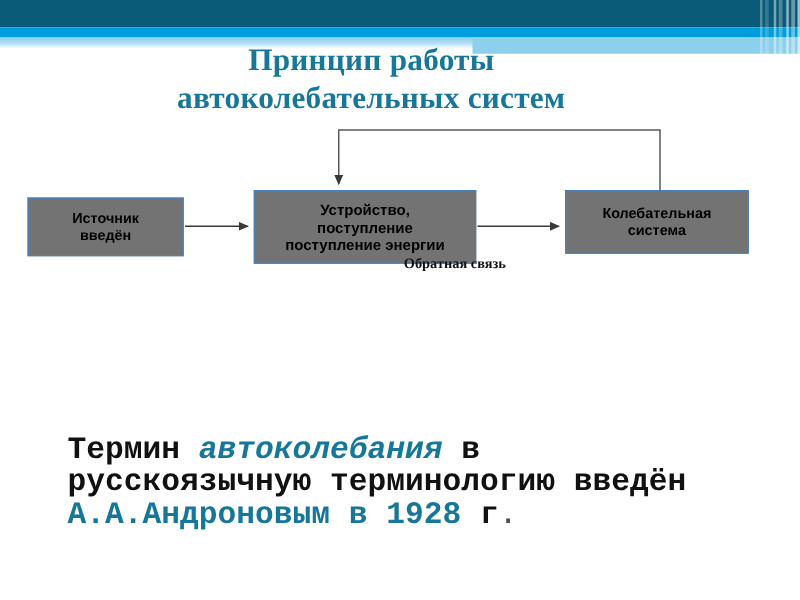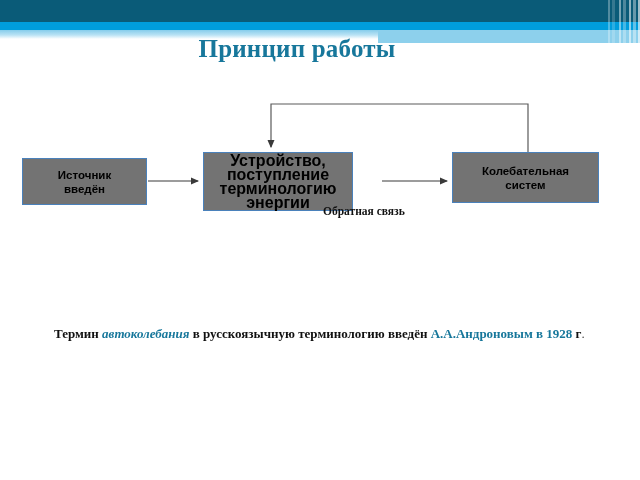--- a/index.html
+++ b/index.html
@@ -105,21 +105,21 @@
     align-items: center;
     justify-content: center;
     text-align: center;
     color: #000000;
     font-family: "Liberation Sans", sans-serif;
     font-weight: bold;
     font-size: 11.5px;
     line-height: 14px;
   }
   #node-source   { left: 22px;  top: 62px; width: 125px; height: 47px; }
-  #node-regulator{ left: 203px; top: 56px; width: 150px; height: 59px; font-size: 16px; }
+  #node-regulator{ left: 203px; top: 56px; width: 178px; height: 59px; font-size: 12px; }
   #node-oscill   { left: 452px; top: 56px; width: 147px; height: 51px; }
   #node-regulator .node-text { width: 190px; }
 
   
   #connectors {
     position: absolute;
     left: 0; top: 0;
     width: 640px;
     height: 125px;
     overflow: visible;
@@ -131,25 +131,25 @@
     font-family: Liberation Serif, serif;
     font-weight: bold;
     font-size: 11.5px;
     color: #111111;
     white-space: nowrap;
   }
 
   
   #body-text {
     position: absolute;
-    left: 54px; top: 308px;
+    left: 54px; top: 322px;
     width: 540px;
-    font-family: Liberation Serif, serif;
-    font-weight: bold;
-    font-size: 13px;
+    font-family: Liberation Mono, monospace;
+    font-weight: bold;
+    font-size: 25px;
     line-height: 26px;
     color: #111111;
   }
   #body-text .accent { color: #17779b; }
   #body-text .term-italic {
     color: #17779b;
     font-style: italic;
   }
   #body-text .tail {
     font-weight: bold;
@@ -171,20 +171,21 @@
     <i class="st3"></i>
     <i class="st4"></i>
     <i class="st5"></i>
     <i class="st6"></i>
     <i class="st7"></i>
   </div>
 </div>
 
 <div id="page-title">
   <span class="ttl-line">Принцип работы</span>
+  <span class="ttl-line">автоколебательных систем</span>
 </div>
 
 <div id="diagram">
 
   <svg id="connectors" viewBox="0 0 640 125" width="640" height="125" xmlns="http://www.w3.org/2000/svg">
     <defs>
       <marker id="arrowhead" markerWidth="7" markerHeight="7" refX="6" refY="3" orient="auto" markerUnits="strokeWidth">
         <path d="M0,0 L7,3 L0,6 z" fill="#3a3a3a"></path>
       </marker>
     </defs>
@@ -200,27 +201,27 @@
     <span class="node-text">
       <span>Источник</span><br>
       <span>введён</span>
     </span>
   </div>
 
   <div class="node" id="node-regulator">
     <span class="node-text">
       <span>Устройство,</span><br>
       <span>поступление</span><br>
-      <span>терминологию энергии</span>
+      <span>поступление энергии</span>
     </span>
   </div>
 
   <div class="node" id="node-oscill">
     <span class="node-text">
       <span>Колебательная</span><br>
-      <span>систем</span>
+      <span>система</span>
     </span>
   </div>
 
   <div id="feedback-label">Обратная связь</div>
 </div>
 
 <p id="body-text"><span>Термин </span><span class="term-italic">автоколебания</span><span> в русскоязычную терминологию введён </span><span class="accent">А.А.Андроновым в 1928</span><span class="tail"> г</span><span class="dot">.</span></p>
 
 </body></html>

